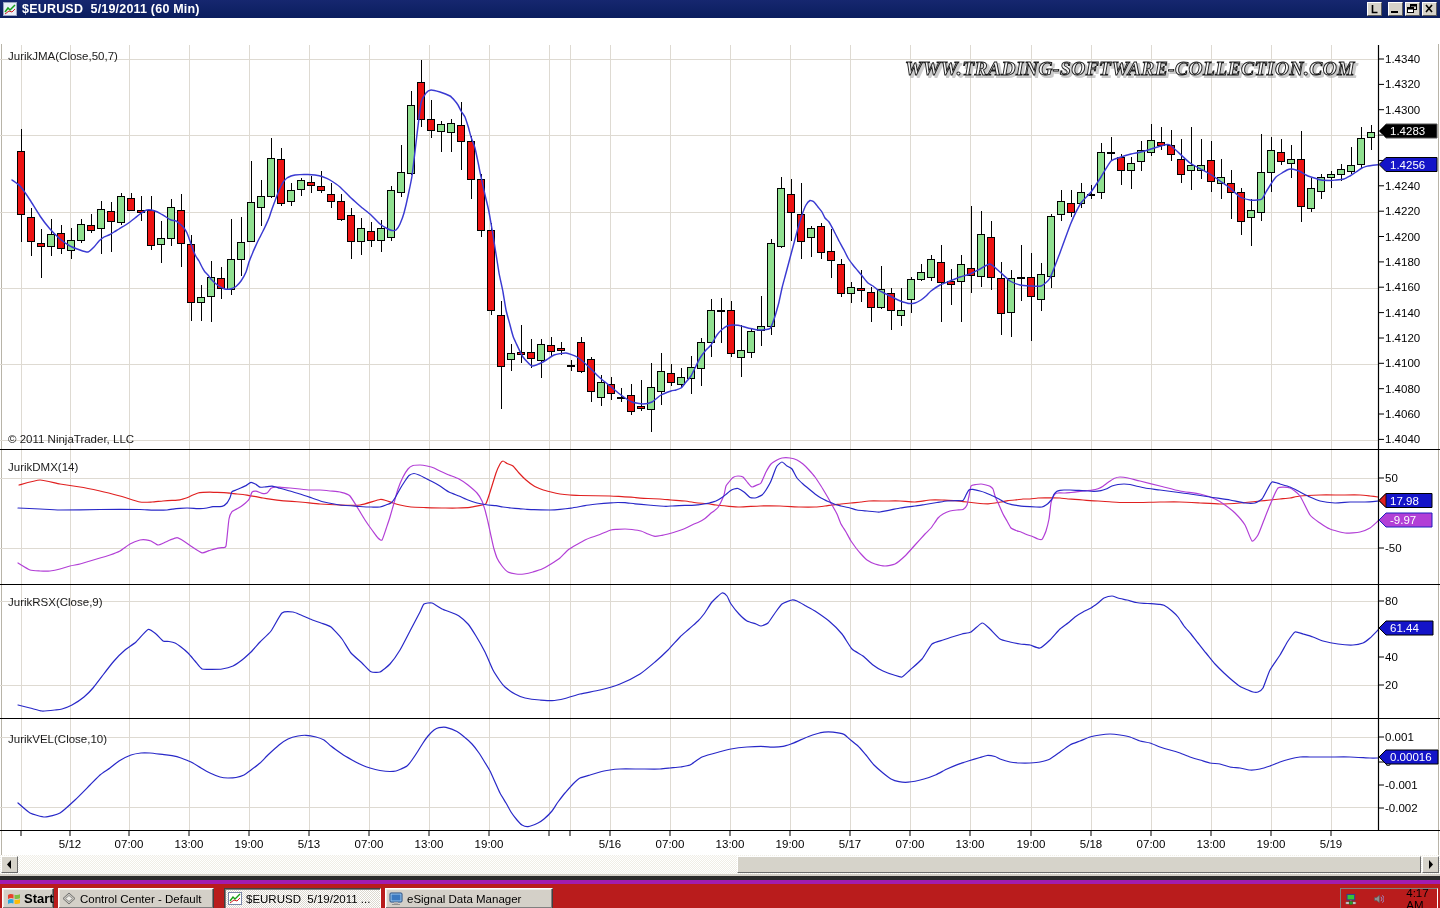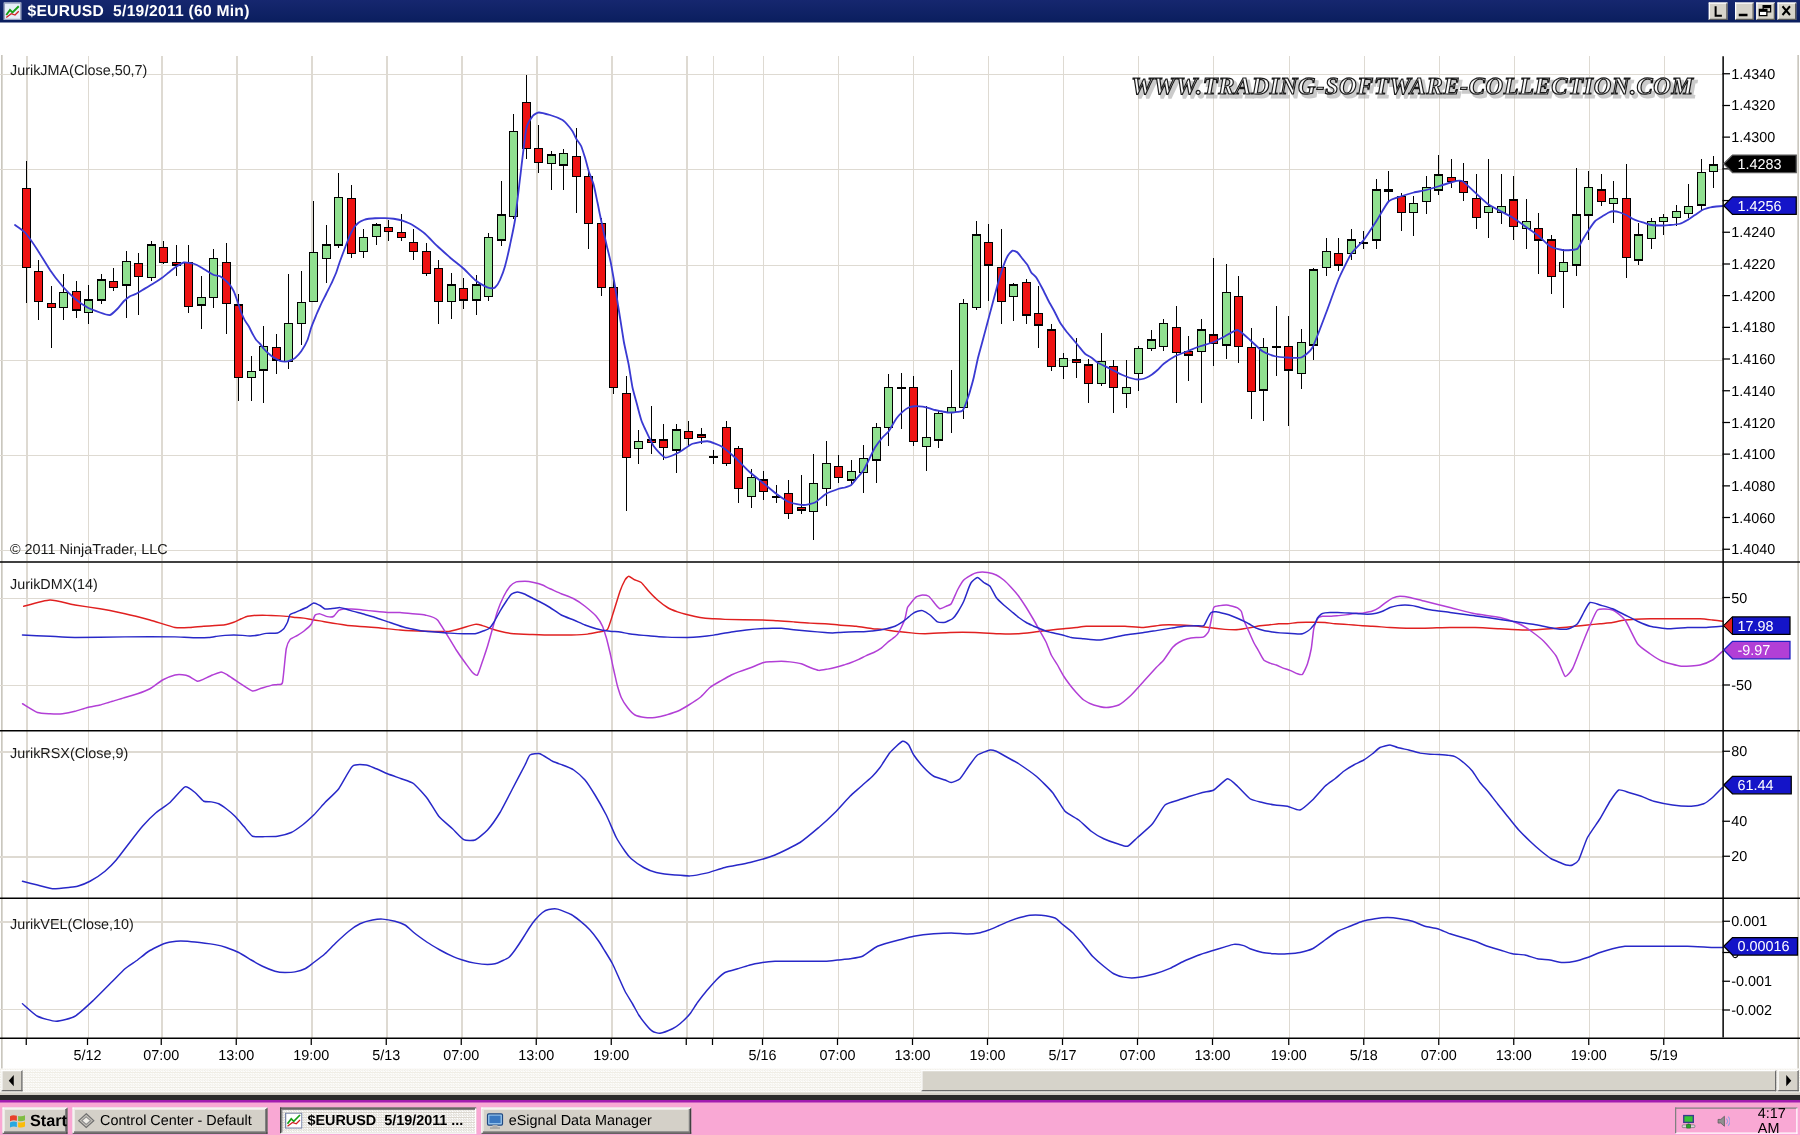--- a/index.html
+++ b/index.html
@@ -12,25 +12,25 @@
 .grip { left:2px; top:4px; width:4px; height:18px; background-image:repeating-linear-gradient(to bottom,#b8b4a6 0 2px,transparent 2px 4px); }
 .tsep { top:3px; width:1px; height:20px; background:#c2bead; border-right:1px solid #fff; }
 .tbtxt { top:6px; font-size:11px; color:#000; }
 .darr { top:11px; width:0; height:0; border-left:3.5px solid transparent; border-right:3.5px solid transparent; border-top:4px solid #333; }
 .ticn { top:4px; width:18px; height:18px; }
 #scroll { position:absolute; left:0; top:855px; width:1440px; height:19px; background:#f2f0e9; background-image:conic-gradient(#fff 25%, #f0eee6 0 50%, #fff 0 75%, #f0eee6 0); background-size:2px 2px; }
 .sbtn { position:absolute; top:1px; width:17px; height:17px; background:#d6d3ca; border:1px solid; border-color:#fff #6a6a6a #6a6a6a #fff; }
 .sbtn:after { content:""; position:absolute; top:5px; }
 #sthumb { position:absolute; left:737px; top:1px; width:684px; height:17px; background:#d6d3ca; border:1px solid; border-color:#fff #6a6a6a #6a6a6a #fff; }
 #frame-b { position:absolute; left:0; top:874px; width:1440px; height:6px; background:#d4d0c8; border-bottom:4px solid #2b2b2b; }
-#taskbar { position:absolute; left:0; top:880px; width:1440px; height:28px; background:#f9a8d4; border-top:2px solid #a21caf; }
+#taskbar { position:absolute; left:0; top:880px; width:1440px; height:28px; background:#b91c1c; border-top:4px solid #a21caf; }
 #startb { position:absolute; left:2px; top:4px; width:52px; height:21px; background:#d4d0c8; border:1px solid; border-color:#fff #404040 #404040 #fff; box-shadow:inset -1px -1px 0 #808080, inset 1px 1px 0 #ecebe5; display:flex; align-items:center; }
 #startb b { font-size:13px; margin-left:3px; }
 .taskb { position:absolute; top:4px; height:21px; background:#d4d0c8; border:1px solid; border-color:#fff #404040 #404040 #fff; box-shadow:inset -1px -1px 0 #808080, inset 1px 1px 0 #ecebe5; display:flex; align-items:center; font-size:11.5px; white-space:nowrap; overflow:hidden; }
-.taskb.act { background-image:conic-gradient(#fff 25%, #dcd8d0 0 50%, #fff 0 75%, #dcd8d0 0); background-size:2px 2px; border-color:#404040 #fff #fff #404040; box-shadow:inset 1px 1px 0 #808080; font-weight:bold; }
+.taskb.act { background-image:conic-gradient(#fff 25%, #dcd8d0 0 50%, #fff 0 75%, #dcd8d0 0); background-size:2px 2px; border-color:#404040 #fff #fff #404040; box-shadow:inset 1px 1px 0 #808080; font-weight:normal; }
 .tico { width:14px; height:13px; margin:0 4px 0 3px; flex:0 0 auto; }
 #tray { position:absolute; right:2px; top:4px; width:98px; height:21px; border:1px solid; border-color:#808080 #fff #fff #808080; display:flex; align-items:center;gap:14px; }
 #tray .time { font-size:11.5px; margin-left:8px; }
 svg { display:block; }
 </style></head>
 <body>
 <div id="title">
  <div class="ticon">
       <svg width="12" height="12" viewBox="0 0 12 12" style="position:absolute;top:0;left:0">
         <polyline points="1,9 4,5 6,7 11,2" stroke="#18a018" stroke-width="1.5" fill="none"></polyline>

